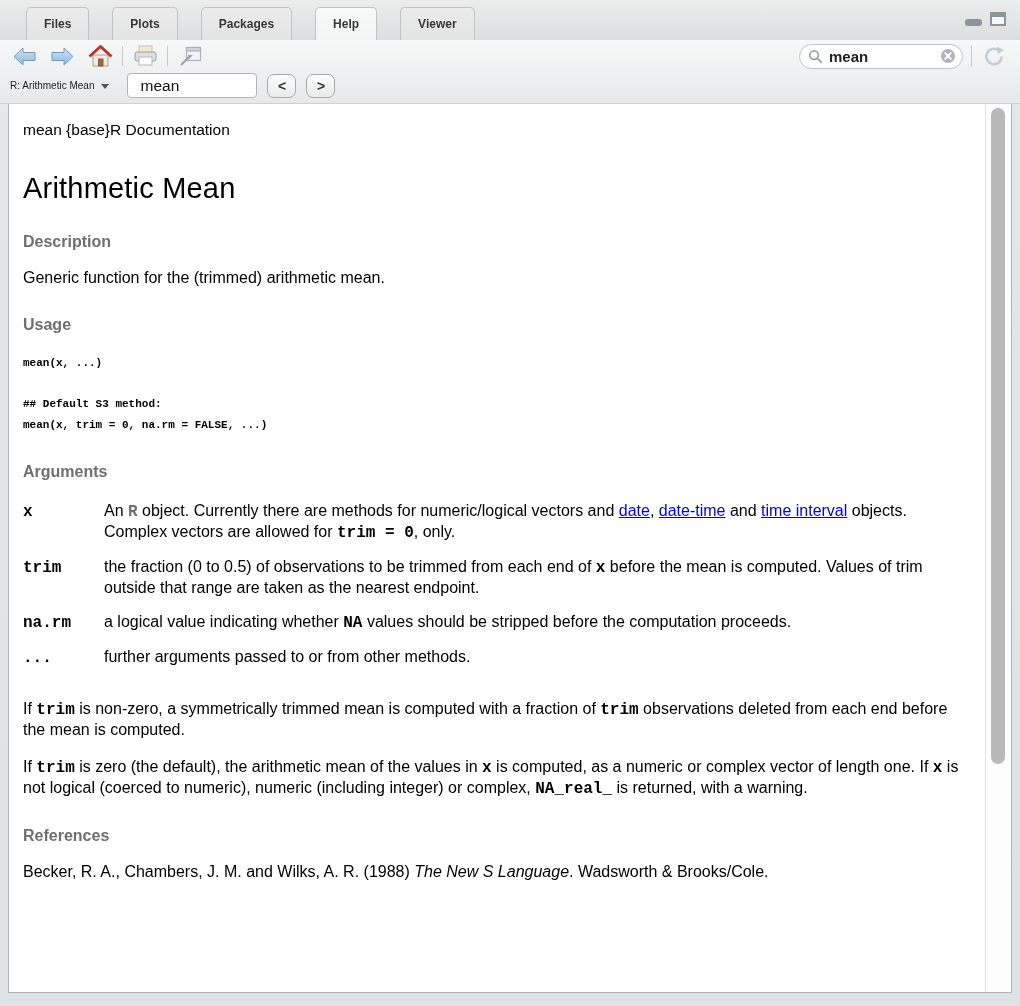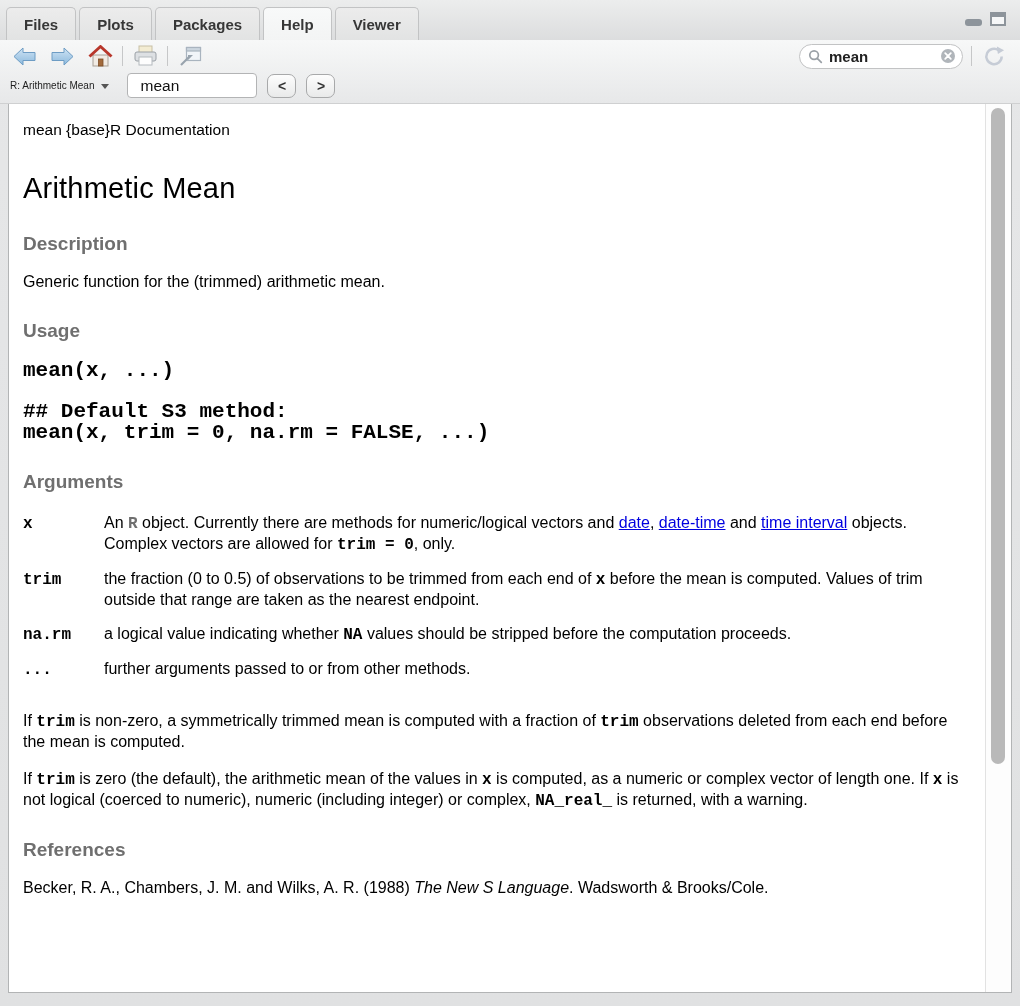--- a/index.html
+++ b/index.html
@@ -14,21 +14,21 @@
   .tabbar {
     height:40px; display:flex; align-items:flex-end;
     background:linear-gradient(#eceded, #dcddde);
     padding:0 0 0 6px; position:relative;
   }
   .tab {
     height:31px; display:flex; align-items:center; padding:16px 17px;
     background:linear-gradient(#ececec, #e2e3e3);
     border:1px solid #c2c3c4; border-bottom:none;
     border-radius:5px 5px 0 0; margin-right:3px;
-    font-size:15px; font-weight:bold; color:#373737; cursor:default;
+    font-size:12px; font-weight:bold; color:#373737; cursor:default;margin-left:20px;
   }
   .tab.active {
     background:linear-gradient(#f8f9f9, #f3f4f4);
     position:relative; z-index:3; height:32px;
   }
   .win-controls { position:absolute; right:14px; top:12px; display:flex; align-items:center; gap:8px; }
   .icon-minimize { width:17px; height:7px; background:#8d949b; border-radius:3px; display:inline-block; margin-top:6px; }
   .icon-maximize { width:16px; height:14px; border:2px solid #8d949b; border-top-width:5px; background:#f6f7f8; display:inline-block; }
 
   
@@ -66,25 +66,25 @@
     position:absolute; left:8px; right:8px; top:103px; bottom:13px;
     background:#fff; border:1px solid #b2b4b5; display:flex;
   }
   .doc { flex:1; padding:11px 14px 0 14px; overflow:hidden; color:#000; }
   .scroll-track { width:26px; border-left:1px solid #e2e2e2; background:#fdfdfd; position:relative; }
   .scroll-thumb { position:absolute; left:5px; top:4px; width:14px; height:656px; background:#b9b9b9; border-radius:8px; }
 
   
   .meta-row { display:flex; font-size:15.5px; margin-top:6px; }
   h1.doc-title { font-size:29px; font-weight:normal; color:#000; margin-top:33px; letter-spacing:0.2px; }
-  h2.sec { font-size:19px; font-weight:bold; color:#6f6f6f; margin-top:28px; }
+  h2.sec { font-size:16px; font-weight:bold; color:#6f6f6f; margin-top:28px; }
   .doc p { font-size:16px; line-height:20px; margin-top:17px; max-width:952px; }
   pre.rcode {
     font-family:"Liberation Mono", "DejaVu Sans Mono", monospace;
-    font-size:21px; font-weight:bold; line-height:20.5px; margin-top:19px; color:#000;
+    font-size:11px; font-weight:bold; line-height:20.5px; margin-top:19px; color:#000;
   }
   code, .argname {
     font-family:"Liberation Mono", "DejaVu Sans Mono", monospace;
     font-size:16px; font-weight:bold;
   }
   code.muted { color:#6f6f6f; }
   a { color:var(--link, #0000e0); text-decoration:underline; cursor:pointer; }
   em { font-style:italic; }
 
   table.args { margin-top:20px; border-collapse:collapse; }

